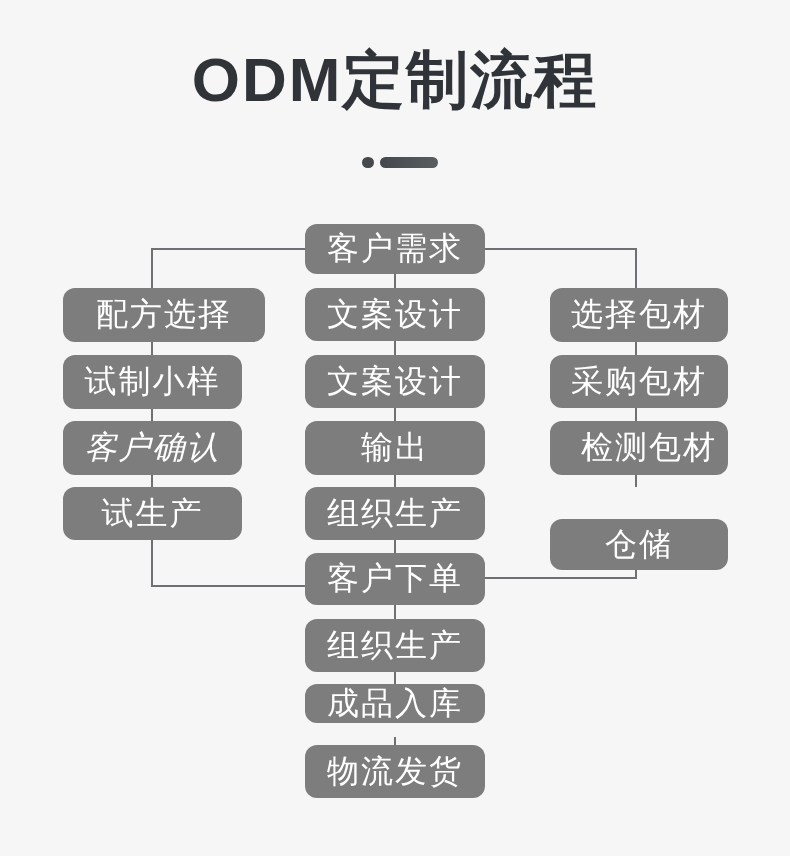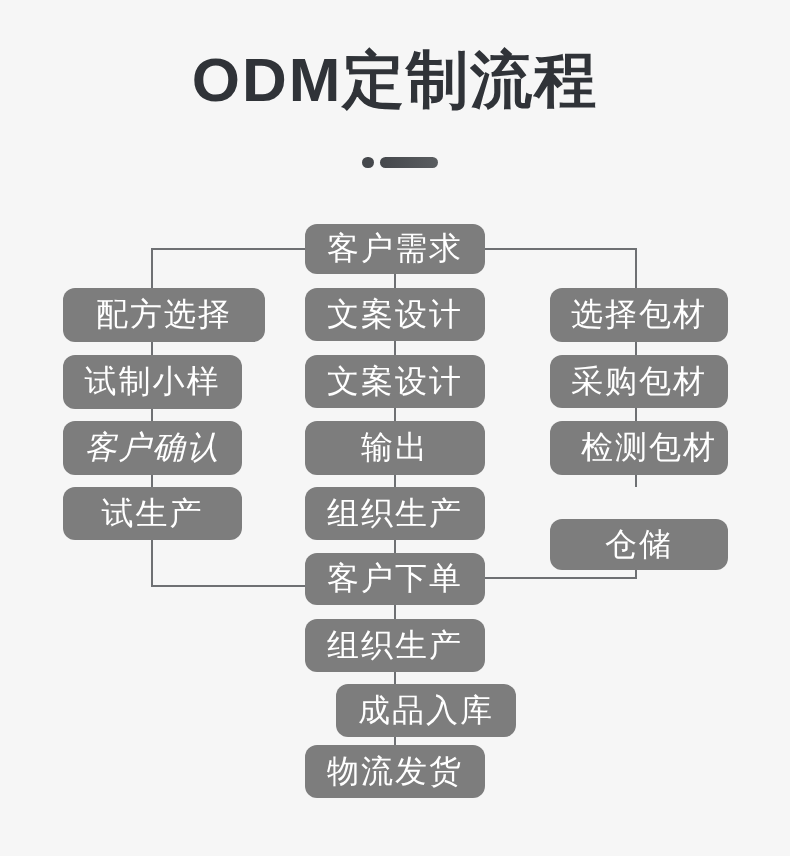--- a/index.html
+++ b/index.html
@@ -123,16 +123,16 @@
       <div class="flow-node" style="left: 305px; top: 288px; width: 180px; height: 53px;">文案设计</div>
       <div class="flow-node" style="left: 305px; top: 355px; width: 180px; height: 53px;">文案设计</div>
       <div class="flow-node" style="left: 305px; top: 421px; width: 180px; height: 54px;">输出</div>
       <div class="flow-node" style="left: 305px; top: 487px; width: 180px; height: 53px;">组织生产</div>
       <div class="flow-node" style="left: 550px; top: 288px; width: 178px; height: 54px;">选择包材</div>
       <div class="flow-node" style="left: 550px; top: 355px; width: 178px; height: 53px;">采购包材</div>
       <div class="flow-node" style="left: 550px; top: 421px; width: 178px; height: 54px; padding-left: 20px;">检测包材</div>
       <div class="flow-node" style="left: 550px; top: 487px; width: 178px; height: 51px; margin-top: 32px;">仓储</div>
       <div class="flow-node" style="left: 305px; top: 553px; width: 180px; height: 52px; text-align: center;">客户下单</div>
       <div class="flow-node" style="left: 305px; top: 619px; width: 180px; height: 53px;">组织生产</div>
-      <div class="flow-node" style="left: 305px; top: 684px; width: 180px; height: 53px; margin-left: 31px;">成品入库</div>
+      <div class="flow-node" style="left: 305px; top: 684px; width: 180px; height: 39px;">成品入库</div>
       <div class="flow-node" style="left: 305px; top: 745px; width: 180px; height: 53px;">物流发货</div>
     </div>
 </div>
 
 </body></html>

